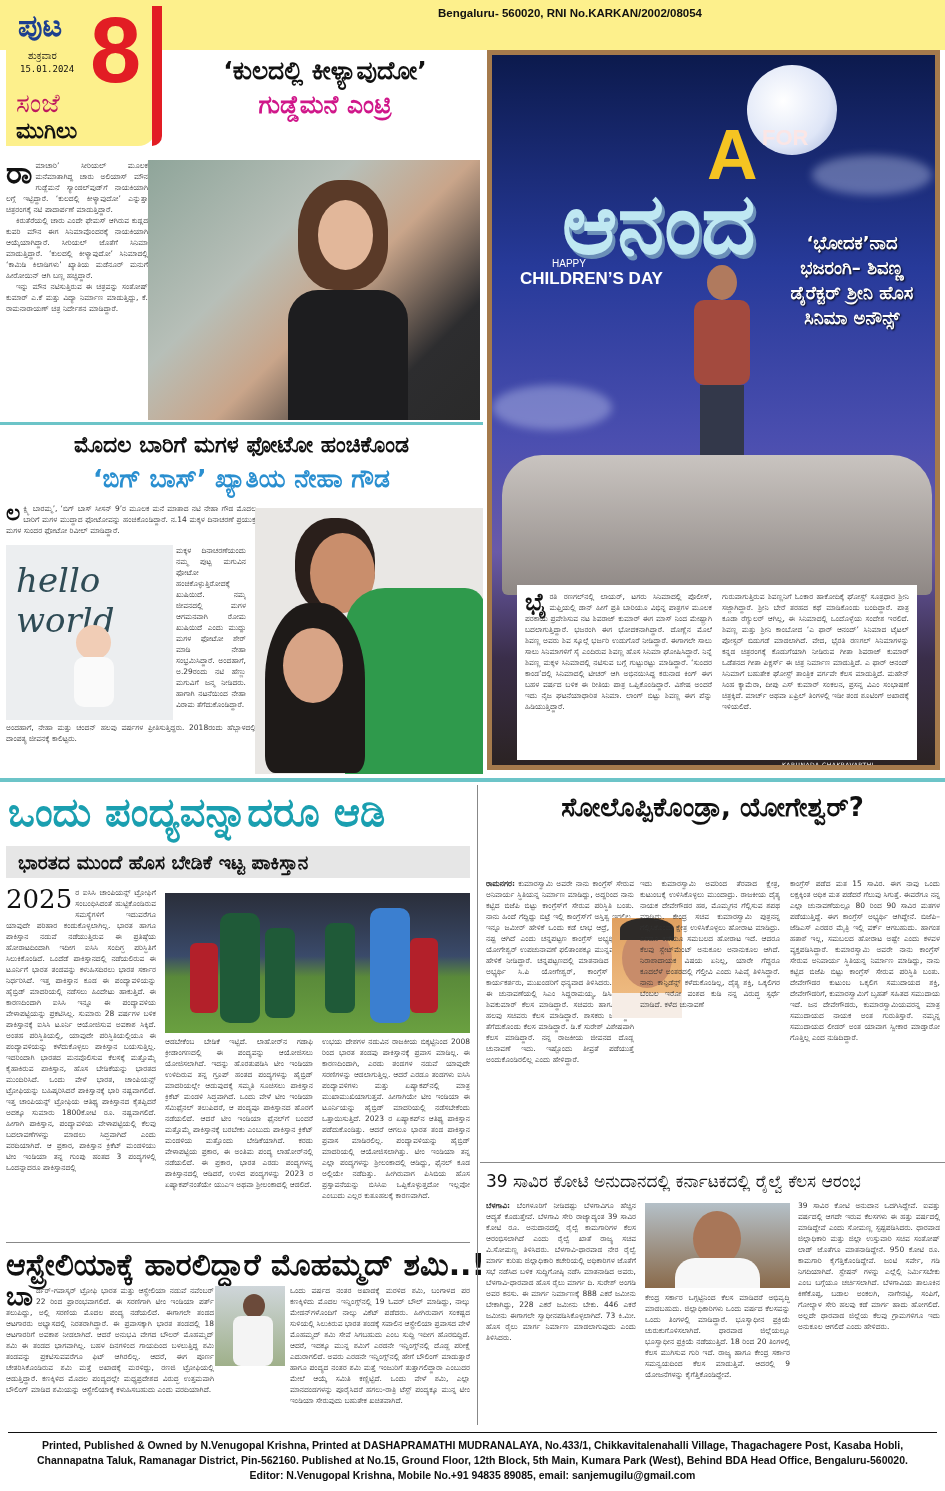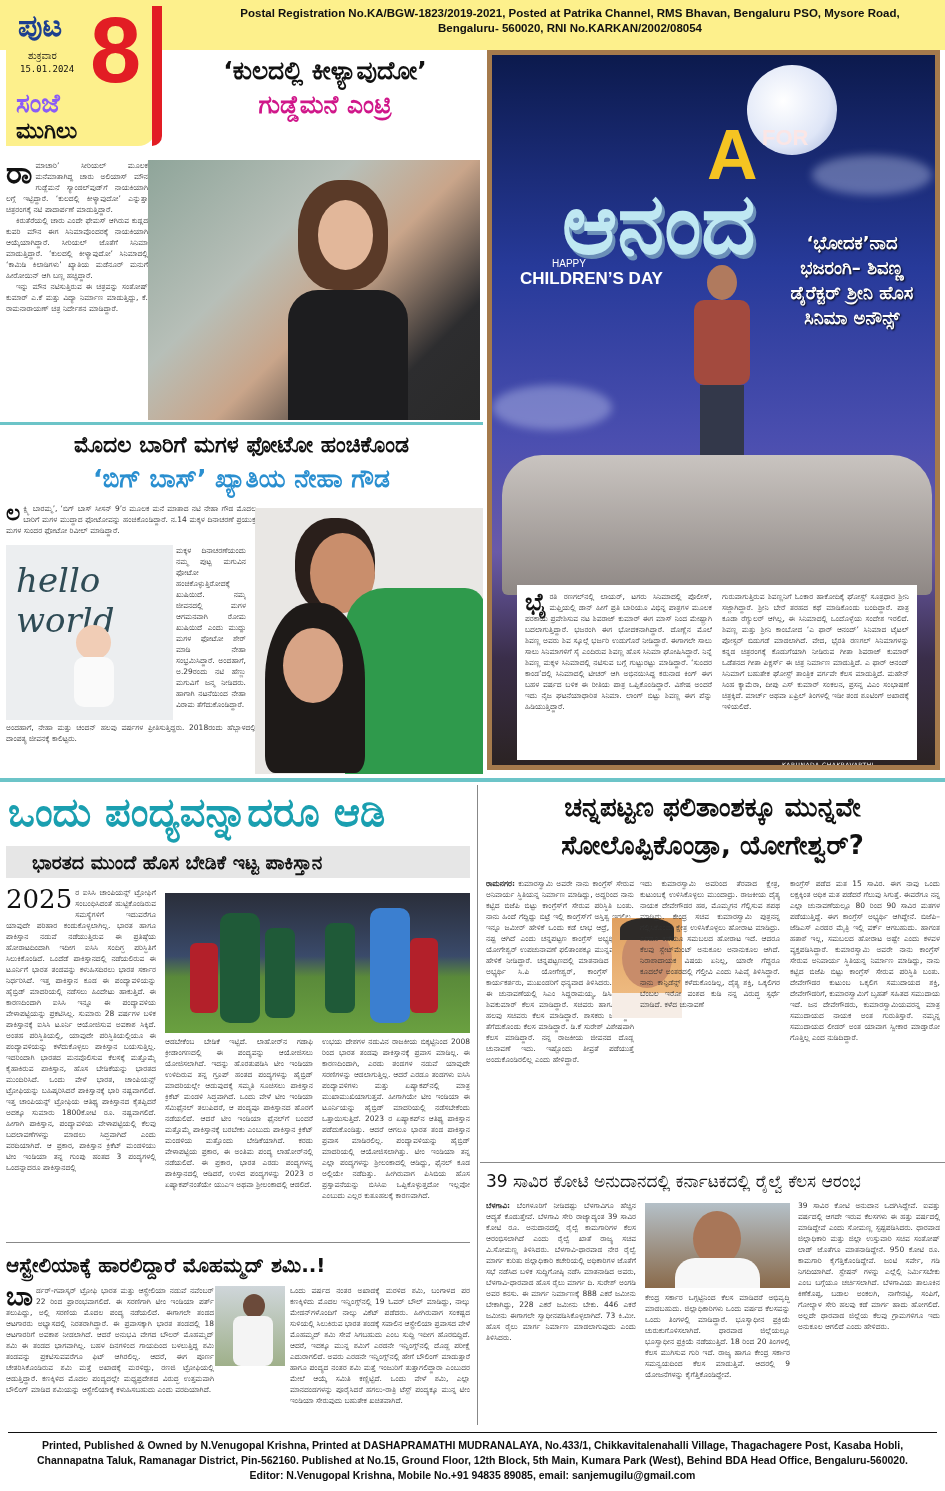--- a/index.html
+++ b/index.html
@@ -7,21 +7,21 @@
   body{position:relative;font-family:"DejaVu Sans",sans-serif;color:#111}
   .abs{position:absolute}
   
   #masthead{left:0;top:0;width:945px;height:50px;background:#fdf08c}
   #mast-left{left:6px;top:6px;width:150px;height:140px;background:#fdf08c;border-radius:0 0 18px 0}
   #mast-redbar{left:152px;top:6px;width:10px;height:140px;background:#e21d24;border-radius:0 0 14px 0}
   .puta{left:12px;top:2px;font-size:30px;color:#1d3f8f;font-weight:bold}
   .day{left:22px;top:44px;font-size:10px}
   .date{left:14px;top:58px;font-size:9px;font-family:"DejaVu Sans Mono",monospace}
   .pagenum{left:84px;top:-8px;font-size:92px;font-weight:bold;color:#e21d24;font-family:"Liberation Sans",sans-serif}
-  .brand1{left:10px;top:82px;font-size:26px;color:#8b5cf6;font-weight:bold}
+  .brand1{left:10px;top:82px;font-size:26px;color:#be185d;font-weight:normal}
   .brand2{left:10px;top:112px;font-size:22px;color:#111;font-weight:bold}
   .postal{left:210px;top:6px;width:720px;font-size:11.5px;font-weight:bold;text-align:center;line-height:15px;font-family:"Liberation Sans",sans-serif}
   
   .hl{font-weight:bold;font-family:"DejaVu Sans",sans-serif;white-space:nowrap}
   .body-text{font-size:7.5px;line-height:11px;color:#333;text-align:justify;overflow:hidden}
   .photo{overflow:hidden}
   .rule-teal{background:#6cc4c8}
   .rule-grey{background:#888}
   
   #poster{left:487px;top:50px;width:453px;height:720px;border:5px solid #a57a4c;overflow:hidden;
@@ -48,21 +48,20 @@
 <div class="abs" id="mast-left">
   <div class="abs puta">ಪುಟ</div>
   <div class="abs day">ಶುಕ್ರವಾರ</div>
   <div class="abs date">15.01.2024</div>
   <div class="abs pagenum">8</div>
   <div class="abs brand1">ಸಂಜೆ</div>
   <div class="abs brand2">ಮುಗಿಲು</div>
 </div>
 <div class="abs" id="mast-redbar"></div>
 <div class="abs postal">
-  <div>Postal Registration No.KA/BGW-1823/2019-2021, Posted at Patrika Channel, RMS Bhavan, Bengaluru PSO, Mysore Road,</div>
   <div>Bengaluru- 560020, RNI No.KARKAN/2002/08054</div>
 </div>
 
 <div class="abs" style="left:170px;top:50px;width:310px;height:110px;text-align:center">
   <div class="hl" style="font-size:25px;line-height:34px;margin-top:4px">‘ಕುಲದಲ್ಲಿ ಕೀಳ್ಯಾವುದೋ’</div>
   <div class="hl" style="font-size:25px;line-height:34px;color:#d0178a">ಗುಡ್ಡೆಮನೆ ಎಂಟ್ರಿ</div>
 </div>
 <div class="abs body-text" style="left:6px;top:160px;width:142px;height:262px">
   <span class="dropcap">ರಾ</span>
   <p>ಮಾಚಾರಿ’ ಸೀರಿಯಲ್ ಮೂಲಕ ಮನೆಮಾತಾಗಿದ್ದ ಚಾರು ಅಲಿಯಾಸ್ ಮೌನ ಗುಡ್ಡೆಮನೆ ಸ್ಯಾಂಡಲ್‌ವುಡ್‌ಗೆ ನಾಯಕಿಯಾಗಿ ಲಗ್ಗೆ ಇಟ್ಟಿದ್ದಾರೆ. ‘ಕುಲದಲ್ಲಿ ಕೀಳ್ಯಾವುದೋ’ ಎನ್ನುತ್ತಾ ಚಿತ್ರರಂಗಕ್ಕೆ ನಟಿ ಪಾದಾರ್ಪಣೆ ಮಾಡುತ್ತಿದ್ದಾರೆ.</p>
@@ -127,53 +126,52 @@
     </div>
     <div class="col body-text">ಗುರುವಾಗುತ್ತಿರುವ ಶಿವಣ್ಣನಿಗೆ ಓಂಕಾರ ಹಾಕೋದಿಕ್ಕೆ ಘೋಸ್ಟ್ ಸೂತ್ರಧಾರ ಶ್ರೀನಿ ಸಜ್ಜಾಗಿದ್ದಾರೆ. ಶ್ರೀನಿ ಬೇರೆ ತರಹದ ಕಥೆ ಮಾಡಿಕೊಂಡು ಬಂದಿದ್ದಾರೆ. ಪಾತ್ರ ಕೂಡಾ ರೆಗ್ಯುಲರ್ ಆಗಿಲ್ಲ, ಈ ಸಿನಿಮಾದಲ್ಲಿ ಒಂದೊಳ್ಳೆಯ ಸಂದೇಶ ಇರಲಿದೆ. ಶಿವಣ್ಣ ಮತ್ತು ಶ್ರೀನಿ ಕಾಂಬೋದ ‘ಎ ಫಾರ್ ಆನಂದ್’ ಸಿನಿಮಾದ ಟೈಟಲ್ ಪೋಸ್ಟರ್ ಬಿಡುಗಡೆ ಮಾಡಲಾಗಿದೆ. ವೇದ, ಭೈರತಿ ರಣಗಲ್ ಸಿನಿಮಾಗಳನ್ನು ಕನ್ನಡ ಚಿತ್ರರಂಗಕ್ಕೆ ಕೊಡುಗೆಯಾಗಿ ನೀಡಿರುವ ಗೀತಾ ಶಿವರಾಜ್ ಕುಮಾರ್ ಒಡೆತನದ ಗೀತಾ ಪಿಕ್ಚರ್ಸ್ ಈ ಚಿತ್ರ ನಿರ್ಮಾಣ ಮಾಡುತ್ತಿದೆ. ಎ ಫಾರ್ ಆನಂದ್ ಸಿನಿಮಾಗೆ ಬಹುತೇಕ ಘೋಸ್ಟ್ ತಾಂತ್ರಿಕ ವರ್ಗವೇ ಕೆಲಸ ಮಾಡುತ್ತಿದೆ. ಮಹೇನ್ ಸಿಂಹ ಕ್ಯಾಮೆರಾ, ದೀಪು ಎಸ್ ಕುಮಾರ್ ಸಂಕಲನ, ಪ್ರಸನ್ನ ವಿಎಂ ಸಂಭಾಷಣೆ ಚಿತ್ರಕ್ಕಿದೆ. ಮಾರ್ಚ್ ಅಥವಾ ಏಪ್ರಿಲ್ ತಿಂಗಳಲ್ಲಿ ಇಡೀ ತಂಡ ಶೂಟಿಂಗ್ ಅಖಾಡಕ್ಕೆ ಇಳಿಯಲಿದೆ.</div>
   </div>
   <div class="abs credit">KARUNADA CHAKRAVARTHI</div>
 </div>
 
 <div class="abs rule-teal" style="left:0;top:778px;width:945px;height:4px"></div>
 
 <div class="abs hl" style="left:8px;top:786px;font-size:40px;color:#1a9fb0;line-height:52px">ಒಂದು ಪಂದ್ಯವನ್ನಾದರೂ ಆಡಿ</div>
 <div class="abs" style="left:6px;top:846px;width:464px;height:32px;background:#e6e6e6">
-  <div class="hl" style="font-size:19px;line-height:32px;padding-left:26px">ಭಾರತದ ಮುಂದೆ ಹೊಸ ಬೇಡಿಕೆ ಇಟ್ಟ ಪಾಕಿಸ್ತಾನ</div>
+  <div class="hl" style="font-size:19px;line-height:32px;padding-left:12px">ಭಾರತದ ಮುಂದೆ ಹೊಸ ಬೇಡಿಕೆ ಇಟ್ಟ ಪಾಕಿಸ್ತಾನ</div>
 </div>
 <div class="abs body-text" style="left:6px;top:887px;width:150px;height:345px">
   <span class="dropcap" style="font-family:'DejaVu Serif',serif;font-size:26px;line-height:24px;font-weight:normal">2025</span>
   <span>ರ ಐಸಿಸಿ ಚಾಂಪಿಯನ್ಸ್ ಟ್ರೋಫಿಗೆ ಸಂಬಂಧಿಸಿದಂತೆ ಹುಟ್ಟಿಕೊಂಡಿರುವ ಸಮಸ್ಯೆಗಳಿಗೆ ಇದುವರೆಗೂ ಯಾವುದೇ ಪರಿಹಾರ ಕಂಡುಕೊಳ್ಳಲಾಗಿಲ್ಲ. ಭಾರತ ಹಾಗೂ ಪಾಕಿಸ್ತಾನ ನಡುವೆ ನಡೆಯುತ್ತಿರುವ ಈ ಪ್ರತಿಷ್ಠೆಯ ಹೋರಾಟದಿಂದಾಗಿ ಇದೀಗ ಐಸಿಸಿ ಸಂದಿಗ್ಧ ಪರಿಸ್ಥಿತಿಗೆ ಸಿಲುಕಿಕೊಂಡಿದೆ. ಒಂದೆಡೆ ಪಾಕಿಸ್ತಾನದಲ್ಲಿ ನಡೆಯಲಿರುವ ಈ ಟೂರ್ನಿಗೆ ಭಾರತ ತಂಡವನ್ನು ಕಳುಹಿಸದಿರಲು ಭಾರತ ಸರ್ಕಾರ ನಿರ್ಧರಿಸಿದೆ. ಇತ್ತ ಪಾಕಿಸ್ತಾನ ಕೂಡ ಈ ಪಂದ್ಯಾವಳಿಯನ್ನು ಹೈಬ್ರಿಡ್ ಮಾದರಿಯಲ್ಲಿ ನಡೆಸಲು ಹಿಂದೇಟು ಹಾಕುತ್ತಿದೆ. ಈ ಕಾರಣದಿಂದಾಗಿ ಐಸಿಸಿ ಇನ್ನೂ ಈ ಪಂದ್ಯಾವಳಿಯ ವೇಳಾಪಟ್ಟಿಯನ್ನು ಪ್ರಕಟಿಸಿಲ್ಲ. ಸುಮಾರು 28 ವರ್ಷಗಳ ಬಳಿಕ ಪಾಕಿಸ್ತಾನಕ್ಕೆ ಐಸಿಸಿ ಟೂರ್ನಿ ಆಯೋಜಿಸುವ ಅವಕಾಶ ಸಿಕ್ಕಿದೆ. ಅಂತಹ ಪರಿಸ್ಥಿತಿಯಲ್ಲಿ, ಯಾವುದೇ ಪರಿಸ್ಥಿತಿಯಲ್ಲಿಯೂ ಈ ಪಂದ್ಯಾವಳಿಯನ್ನು ಕಳೆದುಕೊಳ್ಳಲು ಪಾಕಿಸ್ತಾನ ಬಯಸುತ್ತಿಲ್ಲ. ಇದರಿಂದಾಗಿ ಭಾರತದ ಮನವೊಲಿಸುವ ಕೆಲಸಕ್ಕೆ ಮತ್ತೊಮ್ಮೆ ಕೈಹಾಕಿರುವ ಪಾಕಿಸ್ತಾನ, ಹೊಸ ಬೇಡಿಕೆಯನ್ನು ಭಾರತದ ಮುಂದಿರಿಸಿದೆ. ಒಂದು ವೇಳೆ ಭಾರತ, ಚಾಂಪಿಯನ್ಸ್ ಟ್ರೋಫಿಯನ್ನು ಬಹಿಷ್ಕರಿಸಿದರೆ ಪಾಕಿಸ್ತಾನಕ್ಕೆ ಭಾರಿ ನಷ್ಟವಾಗಲಿದೆ. ಇತ್ತ ಚಾಂಪಿಯನ್ಸ್ ಟ್ರೋಫಿಯ ಆತಿಥ್ಯ ಪಾಕಿಸ್ತಾನದ ಕೈತಪ್ಪಿದರೆ ಅದಕ್ಕೂ ಸುಮಾರು 1800ಕೋಟಿ ರೂ. ನಷ್ಟವಾಗಲಿದೆ. ಹೀಗಾಗಿ ಪಾಕಿಸ್ತಾನ, ಪಂದ್ಯಾವಳಿಯ ವೇಳಾಪಟ್ಟಿಯಲ್ಲಿ ಕೆಲವು ಬದಲಾವಣೆಗಳನ್ನು ಮಾಡಲು ಸಿದ್ಧವಾಗಿದೆ ಎಂದು ವರದಿಯಾಗಿದೆ. ಆ ಪ್ರಕಾರ, ಪಾಕಿಸ್ತಾನ ಕ್ರಿಕೆಟ್ ಮಂಡಳಿಯು ಟೀಂ ಇಂಡಿಯಾ ತನ್ನ ಗುಂಪು ಹಂತದ 3 ಪಂದ್ಯಗಳಲ್ಲಿ ಒಂದನ್ನಾದರೂ ಪಾಕಿಸ್ತಾನದಲ್ಲಿ</span>
 </div>
 <div class="abs photo" style="left:165px;top:893px;width:305px;height:140px;background:linear-gradient(180deg,#2a2e3a 0%,#3a4a6a 45%,#5a8a3a 60%,#6aa040 100%)">
   <div class="abs" style="left:55px;top:20px;width:40px;height:110px;border-radius:10px;background:#1f5a38"></div>
   <div class="abs" style="left:25px;top:50px;width:28px;height:70px;border-radius:6px;background:#b3202a"></div>
   <div class="abs" style="left:100px;top:35px;width:30px;height:90px;border-radius:8px;background:#1f5a38"></div>
   <div class="abs" style="left:160px;top:30px;width:30px;height:90px;border-radius:8px;background:#1f5a38"></div>
   <div class="abs" style="left:205px;top:15px;width:40px;height:115px;border-radius:10px;background:#3b7fd0"></div>
   <div class="abs" style="left:245px;top:45px;width:28px;height:75px;border-radius:6px;background:#b3202a"></div>
 </div>
 <div class="abs body-text" style="left:165px;top:1036px;width:148px;height:200px">ಆಡಬೇಕೆಂಬ ಬೇಡಿಕೆ ಇಟ್ಟಿದೆ. ಲಾಹೋರ್‌ನ ಗಡಾಫಿ ಕ್ರೀಡಾಂಗಣದಲ್ಲಿ ಈ ಪಂದ್ಯವನ್ನು ಆಯೋಜಿಸಲು ಯೋಜಿಸಲಾಗಿದೆ. ಇದನ್ನು ಹೊರತುಪಡಿಸಿ ಟೀಂ ಇಂಡಿಯಾ ಉಳಿದಿರುವ ತನ್ನ ಗ್ರೂಪ್ ಹಂತದ ಪಂದ್ಯಗಳನ್ನು ಹೈಬ್ರಿಡ್ ಮಾದರಿಯಲ್ಲೇ ಆಡುವುದಕ್ಕೆ ಸಮ್ಮತಿ ಸೂಚಿಸಲು ಪಾಕಿಸ್ತಾನ ಕ್ರಿಕೆಟ್ ಮಂಡಳಿ ಸಿದ್ಧವಾಗಿದೆ. ಒಂದು ವೇಳೆ ಟೀಂ ಇಂಡಿಯಾ ಸೆಮಿಫೈನಲ್ ತಲುಪಿದರೆ, ಆ ಪಂದ್ಯವೂ ಪಾಕಿಸ್ತಾನದ ಹೊರಗೆ ನಡೆಯಲಿದೆ. ಆದರೆ ಟೀಂ ಇಂಡಿಯಾ ಫೈನಲ್‌ಗೆ ಬಂದರೆ ಮತ್ತೊಮ್ಮೆ ಪಾಕಿಸ್ತಾನಕ್ಕೆ ಬರಬೇಕು ಎಂಬುದು ಪಾಕಿಸ್ತಾನ ಕ್ರಿಕೆಟ್ ಮಂಡಳಿಯ ಮತ್ತೊಂದು ಬೇಡಿಕೆಯಾಗಿದೆ. ಕರಡು ವೇಳಾಪಟ್ಟಿಯ ಪ್ರಕಾರ, ಈ ಅಂತಿಮ ಪಂದ್ಯ ಲಾಹೋರ್‌ನಲ್ಲಿ ನಡೆಯಲಿದೆ. ಈ ಪ್ರಕಾರ, ಭಾರತ ಎರಡು ಪಂದ್ಯಗಳನ್ನ ಪಾಕಿಸ್ತಾನದಲ್ಲಿ ಆಡಿದರೆ, ಉಳಿದ ಪಂದ್ಯಗಳನ್ನು 2023 ರ ಏಷ್ಯಾಕಪ್‌ನಂತೆಯೇ ಯುಎಇ ಅಥವಾ ಶ್ರೀಲಂಕಾದಲ್ಲಿ ಆಡಲಿದೆ.</div>
 <div class="abs body-text" style="left:322px;top:1036px;width:148px;height:200px">ಉಭಯ ದೇಶಗಳ ನಡುವಿನ ರಾಜಕೀಯ ಬಿಕ್ಕಟ್ಟಿನಿಂದ 2008 ರಿಂದ ಭಾರತ ತಂಡವು ಪಾಕಿಸ್ತಾನಕ್ಕೆ ಪ್ರವಾಸ ಮಾಡಿಲ್ಲ. ಈ ಕಾರಣದಿಂದಾಗಿ, ಎರಡು ತಂಡಗಳ ನಡುವೆ ಯಾವುದೇ ಸರಣಿಗಳನ್ನು ಆಡಲಾಗುತ್ತಿಲ್ಲ. ಆದರೆ ಎರಡೂ ತಂಡಗಳು ಐಸಿಸಿ ಪಂದ್ಯಾವಳಿಗಳು ಮತ್ತು ಏಷ್ಯಾಕಪ್‌ನಲ್ಲಿ ಮಾತ್ರ ಮುಖಾಮುಖಿಯಾಗುತ್ತವೆ. ಹೀಗಾಗಿಯೇ ಟೀಂ ಇಂಡಿಯಾ ಈ ಟೂರ್ನಿಯನ್ನು ಹೈಬ್ರಿಡ್ ಮಾದರಿಯಲ್ಲಿ ನಡೆಸಬೇಕೆಂದು ಒತ್ತಾಯಿಸುತ್ತಿದೆ. 2023 ರ ಏಷ್ಯಾಕಪ್‌ನ ಆತಿಥ್ಯ ಪಾಕಿಸ್ತಾನ ಪಡೆದುಕೊಂಡಿತ್ತು. ಆದರೆ ಆಗಲೂ ಭಾರತ ತಂಡ ಪಾಕಿಸ್ತಾನ ಪ್ರವಾಸ ಮಾಡಿರಲಿಲ್ಲ. ಪಂದ್ಯಾವಳಿಯನ್ನು ಹೈಬ್ರಿಡ್ ಮಾದರಿಯಲ್ಲಿ ಆಯೋಜಿಸಲಾಗಿತ್ತು. ಟೀಂ ಇಂಡಿಯಾ ತನ್ನ ಎಲ್ಲಾ ಪಂದ್ಯಗಳನ್ನು ಶ್ರೀಲಂಕಾದಲ್ಲಿ ಆಡಿದ್ದು, ಫೈನಲ್ ಕೂಡ ಅಲ್ಲಿಯೇ ನಡೆದಿತ್ತು. ಹೀಗಿರುವಾಗ ಪಿಸಿಬಿಯ ಹೊಸ ಪ್ರಸ್ತಾವನೆಯನ್ನು ಬಿಸಿಸಿಐ ಒಪ್ಪಿಕೊಳ್ಳುತ್ತದೋ ಇಲ್ಲವೋ ಎಂಬುದು ಎಲ್ಲರ ಕುತೂಹಲಕ್ಕೆ ಕಾರಣವಾಗಿದೆ.</div>
 <div class="abs rule-grey" style="left:6px;top:1242px;width:464px;height:1px"></div>
 
-<div class="abs hl" style="left:6px;top:1248px;font-size:20px;line-height:34px">ಆಸ್ಟ್ರೇಲಿಯಾಕ್ಕೆ ಹಾರಲಿದ್ದಾರೆ ಮೊಹಮ್ಮದ್ ಶಮಿ..!</div>
+<div class="abs hl" style="left:6px;top:1248px;font-size:30px;line-height:34px">ಆಸ್ಟ್ರೇಲಿಯಾಕ್ಕೆ ಹಾರಲಿದ್ದಾರೆ ಮೊಹಮ್ಮದ್ ಶಮಿ..!</div>
 <div class="abs body-text" style="left:6px;top:1285px;width:208px;height:140px">
   <span class="dropcap" style="font-size:26px;line-height:22px">ಬಾ</span>
   <span>ರ್ಡರ್-ಗವಾಸ್ಕರ್ ಟ್ರೋಫಿ ಭಾರತ ಮತ್ತು ಆಸ್ಟ್ರೇಲಿಯಾ ನಡುವೆ ನವೆಂಬರ್ 22 ರಿಂದ ಪ್ರಾರಂಭವಾಗಲಿದೆ. ಈ ಸರಣಿಗಾಗಿ ಟೀಂ ಇಂಡಿಯಾ ಪರ್ತ್ ತಲುಪಿದ್ದು, ಅಲ್ಲಿ ಸರಣಿಯ ಮೊದಲ ಪಂದ್ಯ ನಡೆಯಲಿದೆ. ಈಗಾಗಲೇ ತಂಡದ ಆಟಗಾರರು ಅಭ್ಯಾಸದಲ್ಲಿ ನಿರತರಾಗಿದ್ದಾರೆ. ಈ ಪ್ರವಾಸಕ್ಕಾಗಿ ಭಾರತ ತಂಡದಲ್ಲಿ 18 ಆಟಗಾರರಿಗೆ ಅವಕಾಶ ನೀಡಲಾಗಿದೆ. ಆದರೆ ಅನುಭವಿ ವೇಗದ ಬೌಲರ್ ಮೊಹಮ್ಮದ್ ಶಮಿ ಈ ತಂಡದ ಭಾಗವಾಗಿಲ್ಲ. ಬಹಳ ದಿನಗಳಿಂದ ಗಾಯದಿಂದ ಬಳಲುತ್ತಿದ್ದ ಶಮಿ ತಂಡವನ್ನು ಪ್ರಕಟಿಸುವವರೆಗೂ ಫಿಟ್ ಆಗಿರಲಿಲ್ಲ. ಆದರೆ, ಈಗ ಪೂರ್ಣ ಚೇತರಿಸಿಕೊಂಡಿರುವ ಶಮಿ ಮತ್ತೆ ಅಖಾಡಕ್ಕೆ ಮರಳಿದ್ದು, ರಣಜಿ ಟ್ರೋಫಿಯಲ್ಲಿ ಆಡುತ್ತಿದ್ದಾರೆ. ಕಣಕ್ಕಿಳಿದ ಮೊದಲ ಪಂದ್ಯದಲ್ಲೇ ಮಧ್ಯಪ್ರದೇಶದ ವಿರುದ್ಧ ಉತ್ತಮವಾಗಿ ಬೌಲಿಂಗ್ ಮಾಡಿದ ಶಮಿಯನ್ನು ಆಸ್ಟ್ರೇಲಿಯಾಕ್ಕೆ ಕಳುಹಿಸಬಹುದು ಎಂದು ವರದಿಯಾಗಿದೆ.</span>
 </div>
 <div class="abs photo" style="left:215px;top:1286px;width:70px;height:80px;background:linear-gradient(180deg,#cfd6da,#9fb08a)">
   <div class="abs" style="left:28px;top:8px;width:22px;height:24px;border-radius:50%;background:#6b4a3a"></div>
   <div class="abs" style="left:18px;top:30px;width:40px;height:50px;border-radius:8px;background:#f4f4f4"></div>
 </div>
 <div class="abs body-text" style="left:290px;top:1285px;width:180px;height:140px">ಒಂದು ವರ್ಷದ ನಂತರ ಅಖಾಡಕ್ಕೆ ಮರಳಿದ ಶಮಿ, ಬಂಗಾಳದ ಪರ ಕಣಕ್ಕಿಳಿದು ಮೊದಲ ಇನ್ನಿಂಗ್ಸ್‌ನಲ್ಲಿ 19 ಓವರ್ ಬೌಲ್ ಮಾಡಿದ್ದು, ನಾಲ್ಕು ಮೇಡನ್‌ಗಳೊಂದಿಗೆ ನಾಲ್ಕು ವಿಕೆಟ್ ಪಡೆದರು. ಹೀಗಿರುವಾಗ ಸಂಕಷ್ಟದ ಸುಳಿಯಲ್ಲಿ ಸಿಲುಕಿರುವ ಭಾರತ ತಂಡಕ್ಕೆ ಸವಾಲಿನ ಆಸ್ಟ್ರೇಲಿಯಾ ಪ್ರವಾಸದ ವೇಳೆ ಮೊಹಮ್ಮದ್ ಶಮಿ ಸೇವೆ ಸಿಗಬಹುದು ಎಂಬ ಸುದ್ದಿ ಇದೀಗ ಹೊರಬಿದ್ದಿದೆ. ಆದರೆ, ಇದಕ್ಕೂ ಮುನ್ನ ಶಮಿಗೆ ಎರಡನೇ ಇನ್ನಿಂಗ್ಸ್‌ನಲ್ಲಿ ದೊಡ್ಡ ಪರೀಕ್ಷೆ ಎದುರಾಗಲಿದೆ. ಅವರು ಎರಡನೇ ಇನ್ನಿಂಗ್ಸ್‌ನಲ್ಲಿ ಹೇಗೆ ಬೌಲಿಂಗ್ ಮಾಡುತ್ತಾರೆ ಹಾಗೂ ಪಂದ್ಯದ ನಂತರ ಶಮಿ ಮತ್ತೆ ಇಂಜುರಿಗೆ ತುತ್ತಾಗಲಿದ್ದಾರಾ ಎಂಬುದರ ಮೇಲೆ ಆಯ್ಕೆ ಸಮಿತಿ ಕಣ್ಣಿಟ್ಟಿದೆ. ಒಂದು ವೇಳೆ ಶಮಿ, ಎಲ್ಲಾ ಮಾನದಂಡಗಳನ್ನು ಪೂರೈಸಿದರೆ ಹಗಲು-ರಾತ್ರಿ ಟೆಸ್ಟ್ ಪಂದ್ಯಕ್ಕೂ ಮುನ್ನ ಟೀಂ ಇಂಡಿಯಾ ಸೇರುವುದು ಬಹುತೇಕ ಖಚಿತವಾಗಿದೆ.</div>
 
 <div class="abs rule-grey" style="left:477px;top:785px;width:1px;height:640px"></div>
 
 <div class="abs" style="left:480px;top:788px;width:465px;text-align:center">
-  <div class="hl" style="font-size:26px;line-height:38px">ಚನ್ನಪಟ್ಟಣ ಫಲಿತಾಂಶಕ್ಕೂ ಮುನ್ನವೇ</div>
   <div class="hl" style="font-size:26px;line-height:38px">ಸೋಲೊಪ್ಪಿಕೊಂಡ್ರಾ, ಯೋಗೇಶ್ವರ್?</div>
 </div>
 <div class="abs body-text" style="left:486px;top:878px;width:148px;height:225px">
   <b>ರಾಮನಗರ:</b>
   <span>ಕುಮಾರಸ್ವಾಮಿ ಅವರೇ ನಾನು ಕಾಂಗ್ರೆಸ್ ಸೇರುವ ಅನಿವಾರ್ಯ ಸ್ಥಿತಿಯನ್ನ ನಿರ್ಮಾಣ ಮಾಡಿದ್ದು, ಅದ್ದರಿಂದ ನಾನು ಕಟ್ಟಿದ ಬಿಜೆಪಿ ಬಿಟ್ಟು ಕಾಂಗ್ರೆಸ್‌ಗೆ ಸೇರುವ ಪರಿಸ್ಥಿತಿ ಬಂತು. ನಾನು ಹಿಂದೆ ಗೆದ್ದಿದ್ದು ಬಿಟ್ರೆ ಇಲ್ಲಿ ಕಾಂಗ್ರೆಸ್‌ಗೆ ಅಸ್ತಿತ್ವ ಇರಲಿಲ್ಲ. ಇನ್ನೂ ಜಮೀರ್ ಹೇಳಿಕೆ ಒಂದು ಕಡೆ ಲಾಭ ಆದ್ರೆ, ಒಂದಷ್ಟು ನಷ್ಟ ಆಗಿದೆ ಎಂದು ಚನ್ನಪಟ್ಟಣ ಕಾಂಗ್ರೆಸ್ ಅಭ್ಯರ್ಥಿ ಸಿ.ಪಿ ಯೋಗೇಶ್ವರ್ ಉಪಚುನಾವಣೆ ಫಲಿತಾಂಶಕ್ಕೂ ಮುನ್ನವೇ ಅಚ್ಚರಿ ಹೇಳಿಕೆ ನೀಡಿದ್ದಾರೆ. ಚನ್ನಪಟ್ಟಣದಲ್ಲಿ ಮಾತನಾಡಿದ ಕಾಂಗ್ರೆಸ್ ಅಭ್ಯರ್ಥಿ ಸಿ.ಪಿ ಯೋಗೇಶ್ವರ್, ಕಾಂಗ್ರೆಸ್ ಪಕ್ಷದ ಕಾರ್ಯಕರ್ತರು, ಮುಖಂಡರಿಗೆ ಧನ್ಯವಾದ ತಿಳಿಸಿದರು. ನನಗಾಗಿ ಈ ಚುನಾವಣೆಯಲ್ಲಿ ಸಿಎಂ ಸಿದ್ದರಾಮಯ್ಯ, ಡಿಸಿಎಂ ಡಿಕೆ ಶಿವಕುಮಾರ್ ಕೆಲಸ ಮಾಡಿದ್ದಾರೆ. ಸಚಿವರು ಹಾಗೂ ಪಕ್ಷದ ಹಲವು ಸಚಿವರು ಕೆಲಸ ಮಾಡಿದ್ದಾರೆ. ಶಾಸಕರು ಜವಾಬ್ದಾರಿ ತೆಗೆದುಕೊಂಡು ಕೆಲಸ ಮಾಡಿದ್ದಾರೆ. ಡಿ.ಕೆ ಸುರೇಶ್ ವಿಶೇಷವಾಗಿ ಕೆಲಸ ಮಾಡಿದ್ದಾರೆ. ನನ್ನ ರಾಜಕೀಯ ಜೀವನದ ದೊಡ್ಡ ಚುನಾವಣೆ ಇದು. ಇಷ್ಟೊಂದು ತೀವ್ರತೆ ಪಡೆಯುತ್ತೆ ಅಂದುಕೊಂಡಿರಲಿಲ್ಲ ಎಂದು ಹೇಳಿದ್ದಾರೆ.</span>
 </div>
 <div class="abs photo" style="left:612px;top:918px;width:70px;height:100px;background:linear-gradient(180deg,#e0a060,#f2c28a)">
   <div class="abs" style="left:10px;top:10px;width:50px;height:60px;border-radius:50%;background:#c88c6a"></div>
   <div class="abs" style="left:8px;top:0;width:54px;height:22px;border-radius:50% 50% 0 0;background:#2d2a28"></div>
   <div class="abs" style="left:0;top:75px;width:70px;height:25px;background:#f6ede6"></div>

